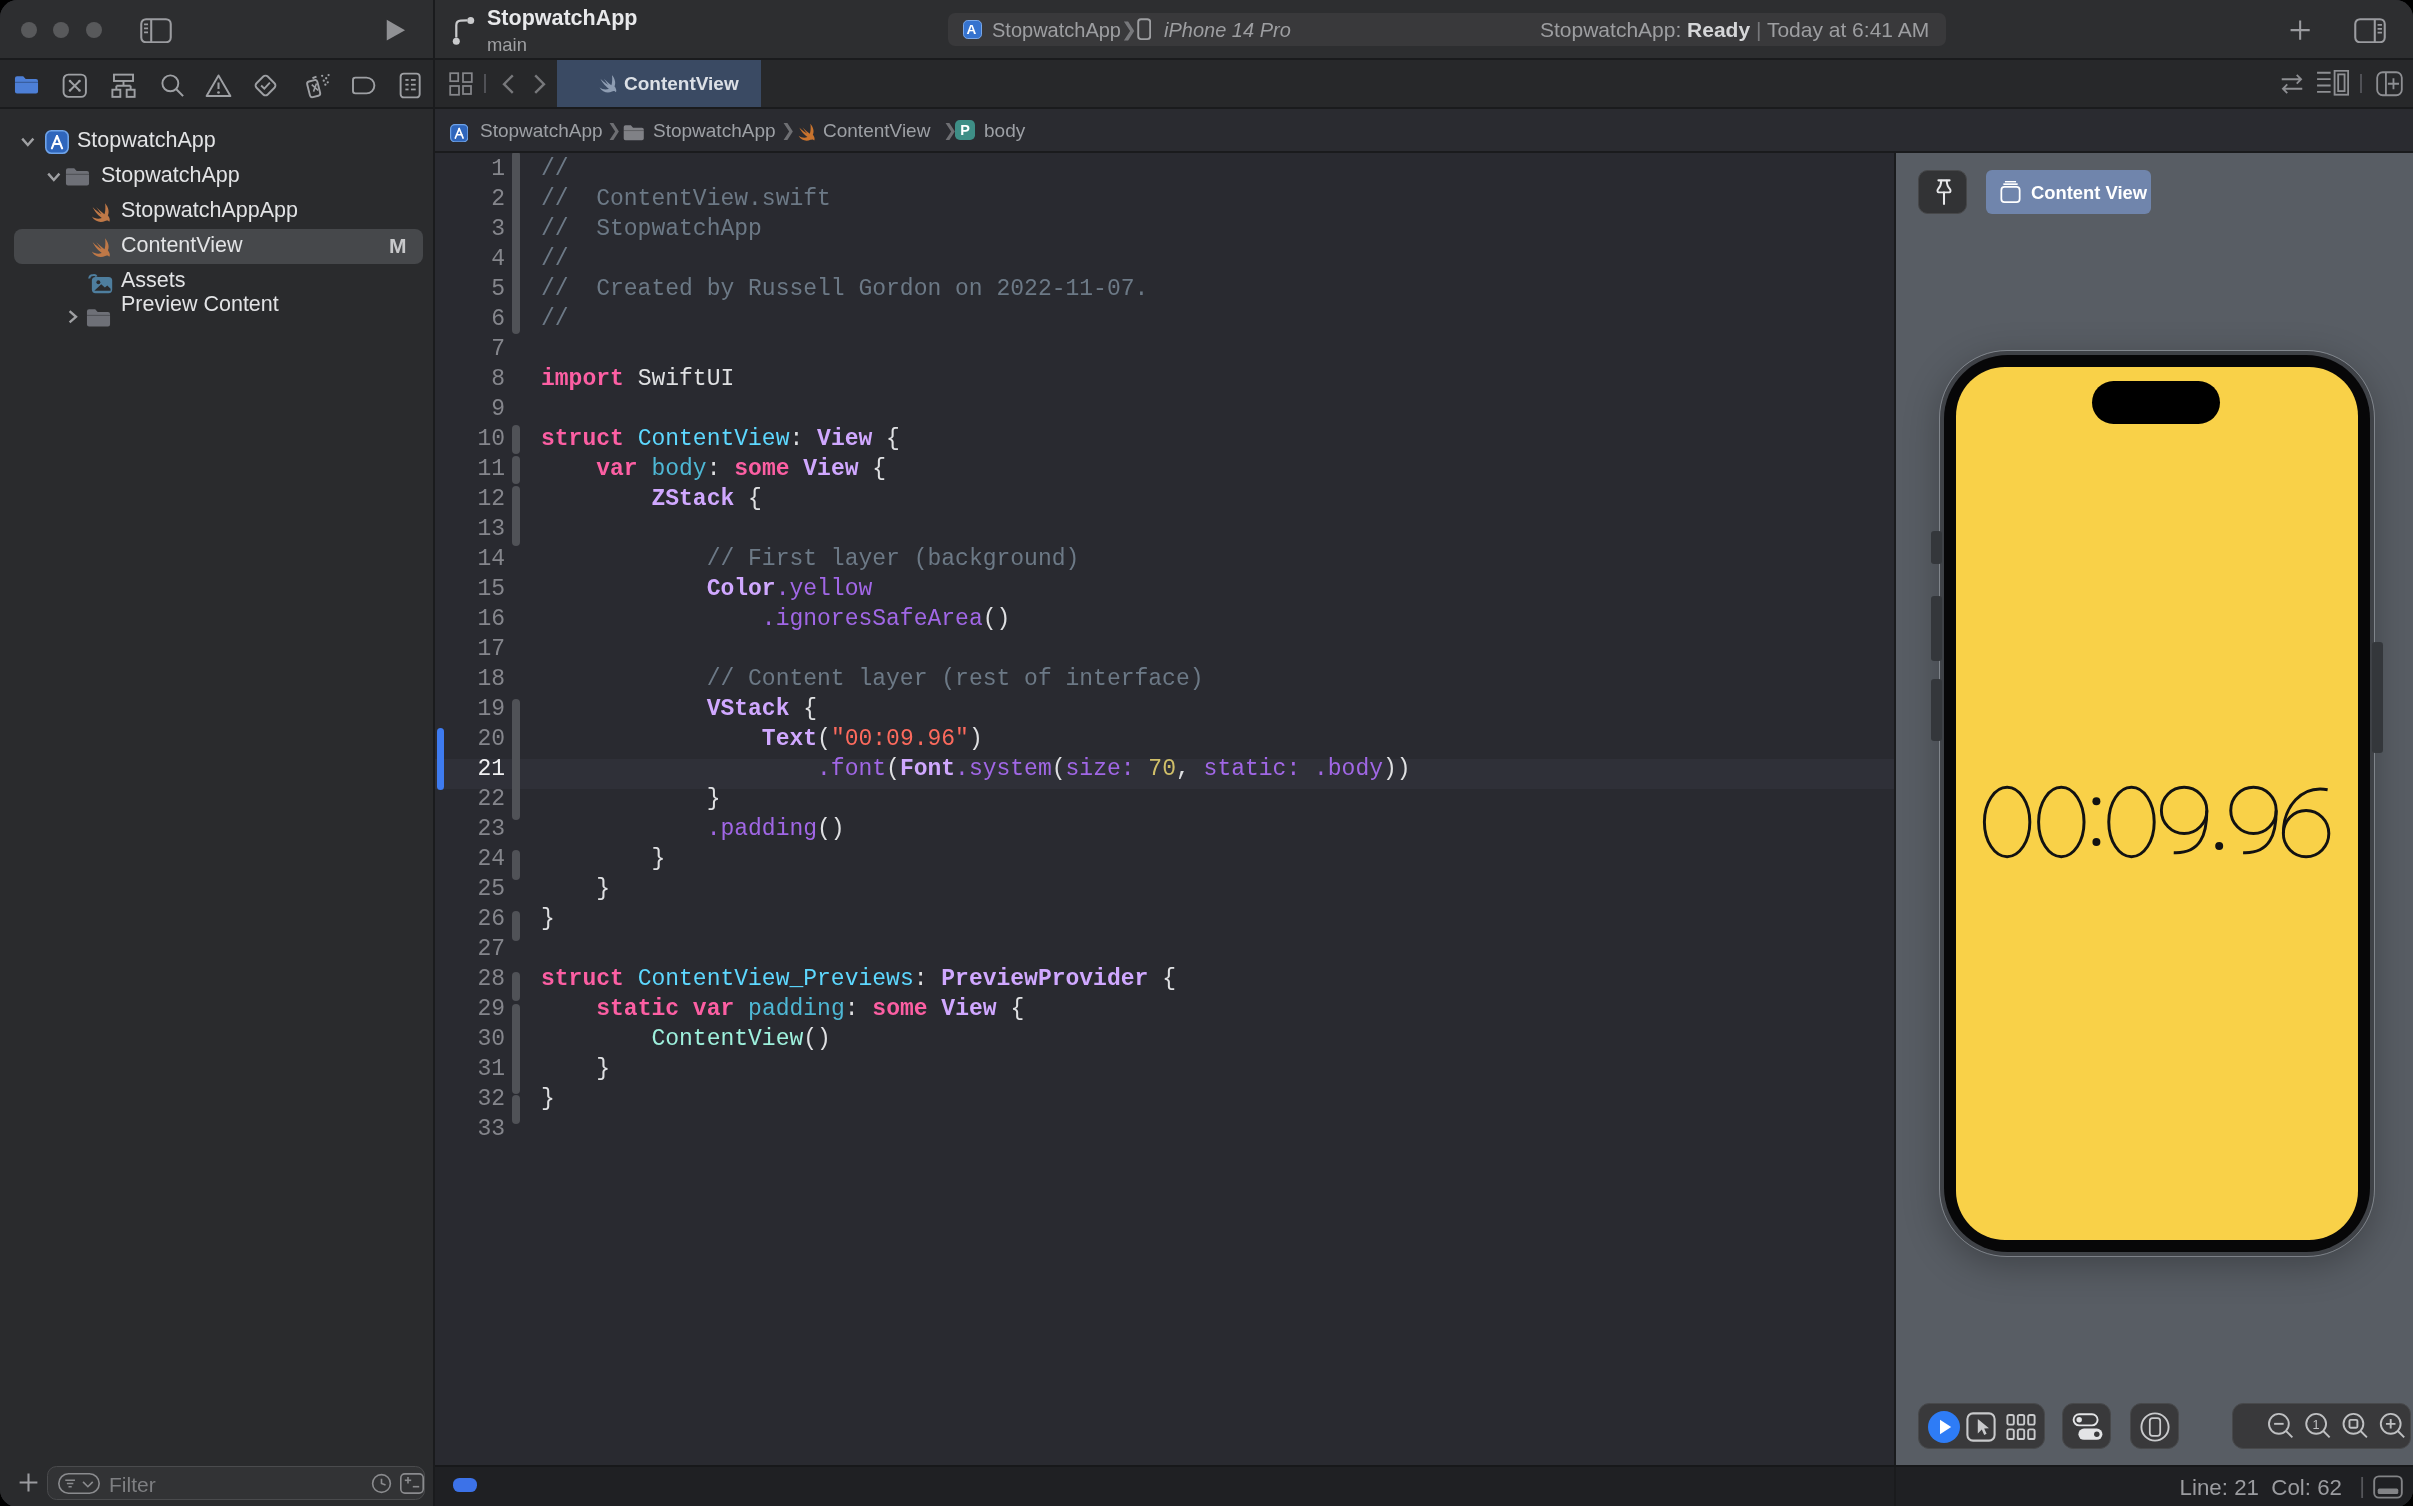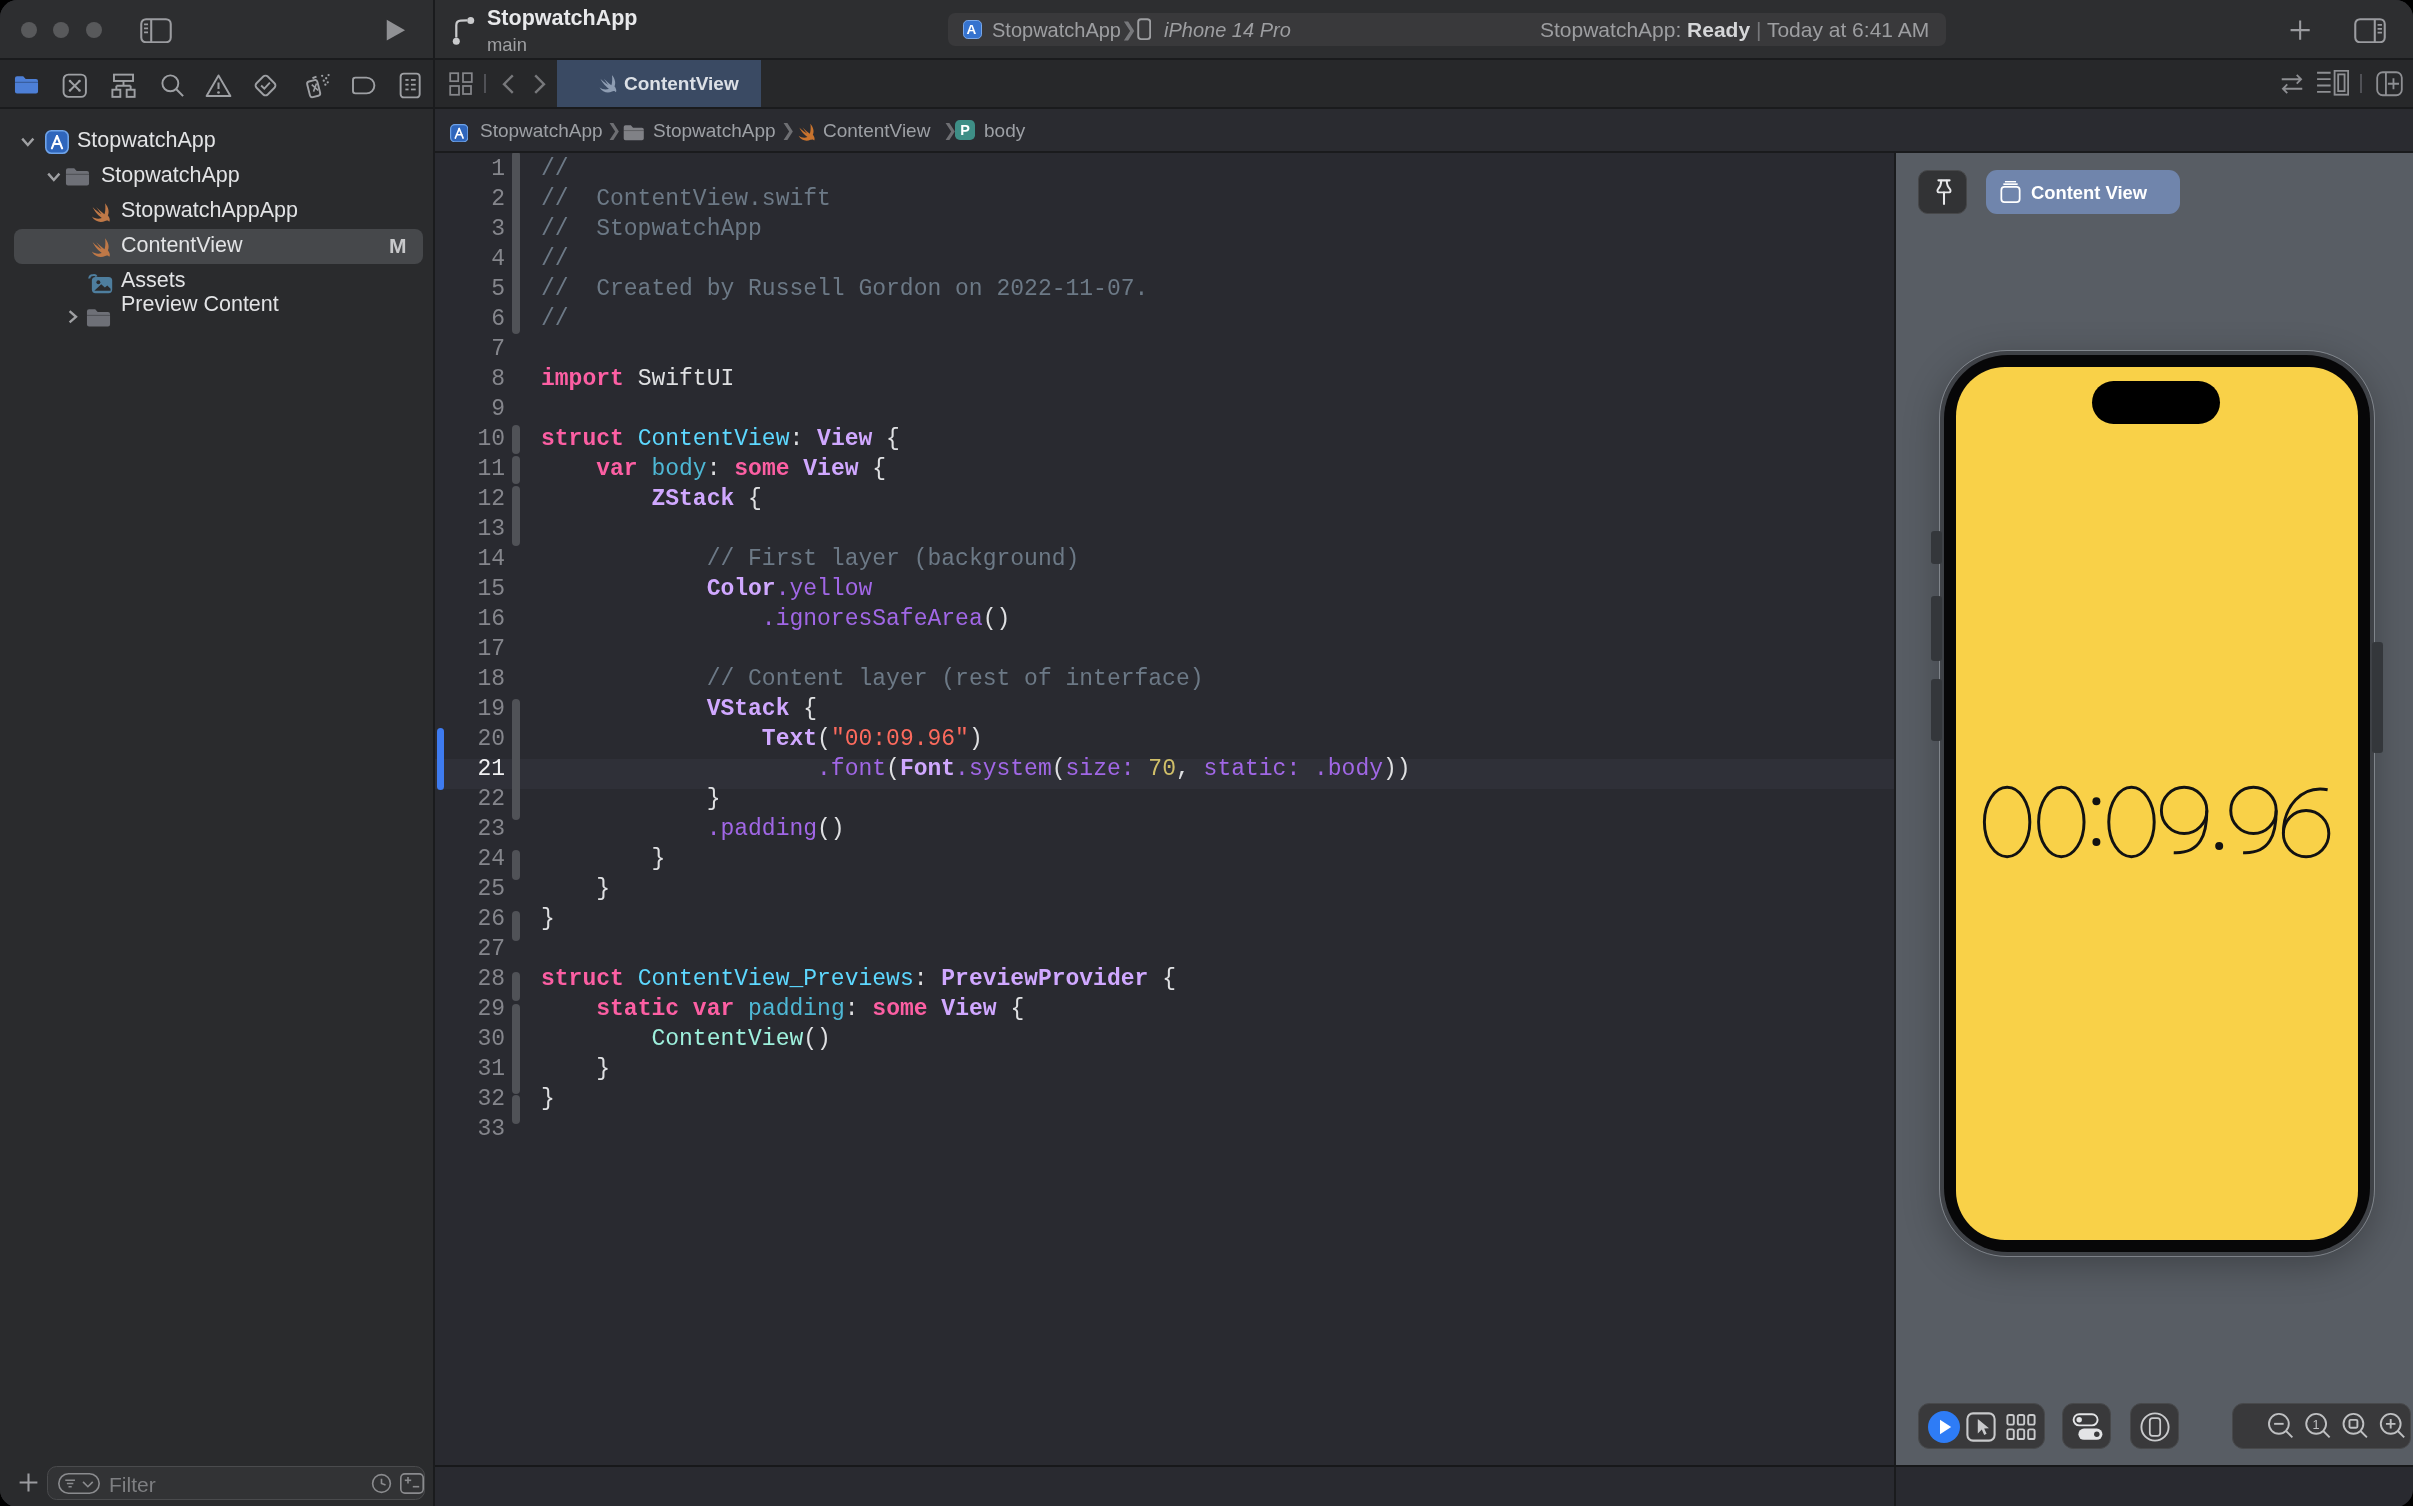--- a/index.html
+++ b/index.html
@@ -392,21 +392,21 @@
     <div class="abs" style="left:22.3px;top:18.4px;width:49px;height:44px;background:#323335;border:0.8px solid #464749;border-radius:9.6px;">
       <svg class="abs" style="left:12.8px;top:6.4px;" width="24" height="30" viewBox="0 0 30 38">
         <g stroke="#E8E9EB" fill="none" stroke-linecap="round">
           <line x1="8" y1="3" x2="22" y2="3" stroke-width="2.8"></line>
           <path d="M11.5 3.6 C11.5 8.5 10 11.5 7.5 14 C6.2 15.4 6.6 17.8 8.2 18.2 L21.8 18.2 C23.4 17.8 23.8 15.4 22.5 14 C20 11.5 18.5 8.5 18.5 3.6" stroke-width="2.5"></path>
           <line x1="15" y1="18.5" x2="15" y2="33" stroke-width="2.6"></line>
         </g>
       </svg>
     </div>
 
-    <div class="abs" style="left:90px;top:18.4px;width:194px;height:44px;background:#7085AC;border-radius:11px;white-space:nowrap;">
+    <div class="abs" style="left:90px;top:18.4px;width:165px;height:44px;background:#7085AC;border-radius:6px;white-space:nowrap;">
       <svg class="abs" style="left:14.4px;top:10.4px;" width="21" height="22.3" viewBox="0 0 26 28">
         <rect x="1.5" y="7.5" width="23" height="19" rx="4" fill="none" stroke="#fff" stroke-width="2.2"></rect>
         <line x1="4" y1="4" x2="22" y2="4" stroke="#fff" stroke-width="2.2"></line>
         <line x1="6" y1="0.9" x2="20" y2="0.9" stroke="#fff" stroke-width="1.8"></line>
       </svg>
       <div class="abs" style="left:45px;top:11.2px;font-size:18.4px;font-weight:bold;color:#fff;">Content View</div>
     </div>
 
     <div class="abs" id="phone" style="left:44px;top:199px;width:434px;height:905px;background:#3F4247;border-radius:67px;outline:1.2px solid rgba(170,175,182,0.55);outline-offset:-0.8px;box-shadow:0 9.6px 36px rgba(0,0,0,0.28);">
       <div class="abs" style="left:4px;top:4px;width:426px;height:897px;background:#070708;border-radius:64px;"></div>
@@ -493,20 +493,29 @@
           <circle cx="198" cy="25" r="12.5"></circle>
             <line x1="207" y1="34" x2="215" y2="42"></line>
           <line x1="192" y1="25" x2="204" y2="25"></line>
             <line x1="198" y1="19" x2="198" y2="31"></line>
         </g>
         <text x="104" y="31.5" font-size="16" fill="#BFC0C2" text-anchor="middle" font-family="Liberation Sans">1</text>
       </svg>
     </div>
   </div>
 
+  <div class="abs" id="statusbar" style="left:435px;top:1467px;width:1979px;height:40px;background:#1F2023;">
+    <div class="abs" style="left:17.6px;top:11.2px;width:24px;height:13.6px;background:#3C72E8;border-radius:6.4px;"></div>
+    <div class="abs" style="right:72px;top:8px;font-size:22.3px;color:#9B9CA0;">Line: 21&nbsp; Col: 62</div>
+    <div class="abs" style="right:49px;top:6.4px;font-size:22.3px;color:#55565A;">|</div>
+    <svg class="abs" style="right:11.2px;top:8px;" width="30" height="24" viewBox="0 0 38 30">
+      <rect x="1.5" y="1.5" width="35" height="27" rx="6" fill="none" stroke="#828386" stroke-width="2.4"></rect>
+      <rect x="6" y="17" width="26" height="7" rx="2" fill="#828386"></rect>
+    </svg>
+  </div>
 
   <div class="abs" style="left:0;top:58px;width:2413px;height:1.6px;background:#1A1B1D;"></div>
   <div class="abs" style="left:0;top:107px;width:2413px;height:1.6px;background:#1A1B1D;"></div>
   <div class="abs" style="left:435px;top:151px;width:1979px;height:1.6px;background:#1A1B1D;"></div>
   <div class="abs" style="left:433px;top:0;width:1.6px;height:1507px;background:#1A1B1D;"></div>
   <div class="abs" style="left:1894px;top:152px;width:1.6px;height:1355px;background:#1A1B1D;"></div>
   <div class="abs" style="left:435px;top:1465px;width:1979px;height:1.6px;background:#17181A;"></div>
 
 </div>
 

